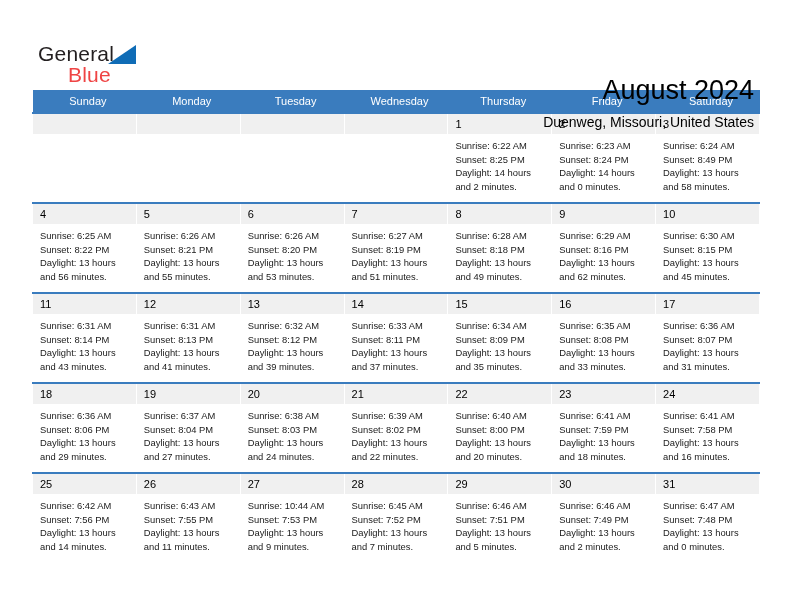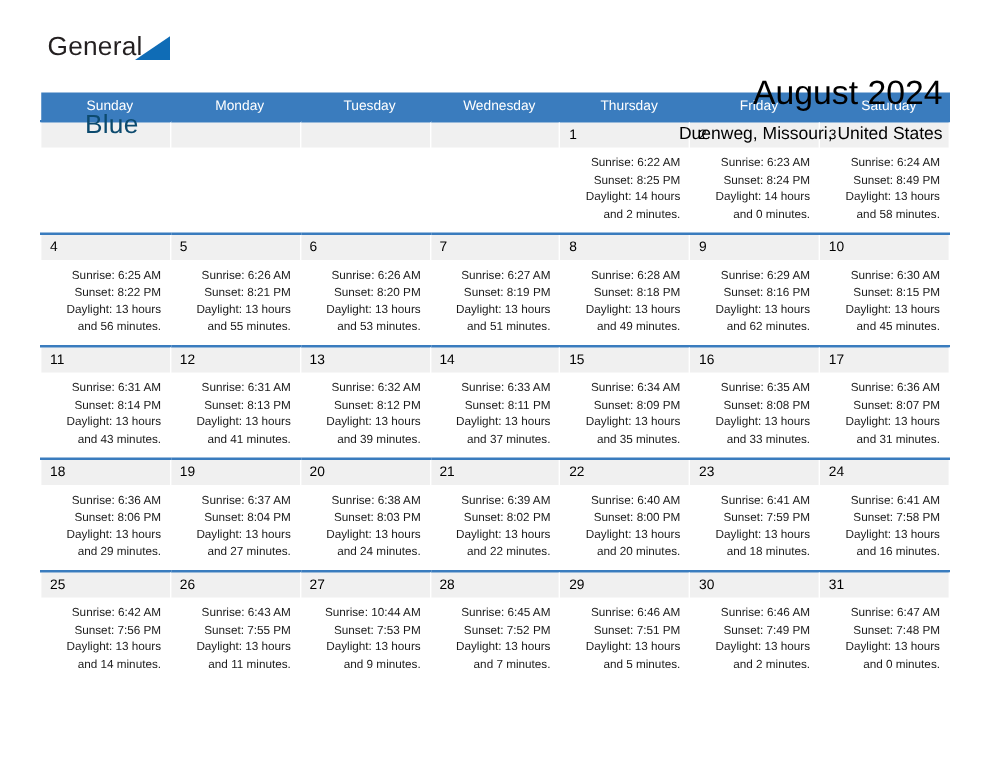--- a/index.html
+++ b/index.html
@@ -12,21 +12,21 @@
     height: 612px;
     font-family: "Liberation Sans", sans-serif;
     color: #000000;
     overflow: hidden;
   }
   .page {
     position: relative;
     width: 792px;
     height: 592px;
     box-sizing: border-box;
-    padding: 0 32px;
+    padding: 16px 32px;
   }
 
   
   .header {
     position: relative;
     height: 74px;
   }
   .logo {
     position: absolute;
     left: 6px;
@@ -51,22 +51,21 @@
     height: 0;
     border-left: 28px solid transparent;
     border-bottom: 19px solid #0f6cb6;
   }
   .logo-blue {
     position: absolute;
     left: 30px;
     top: 21px;
     font-size: 21px;
     letter-spacing: 0.2px;
-    color: #0c4a6e;
-    margin-top: 41px;
+    color: #ef4444;
   }
 
   .title-block {
     position: absolute;
     right: 6px;
     top: 22px;
     text-align: right;
   }
   .title {
     font-size: 27px;
@@ -123,21 +122,20 @@
     height: 12px;
   }
   .daynum.empty {
     color: transparent;
   }
   .details {
     padding: 5px 7px 0 7px;
     font-size: 9.4px;
     line-height: 13.6px;
     color: #1a1a1a;
-    text-align: right;
   }
   .details div {
     white-space: nowrap;
   }
   .cell-empty .details { visibility: hidden; }
 </style>
 </head>
 <body>
 
 <div class="page">

